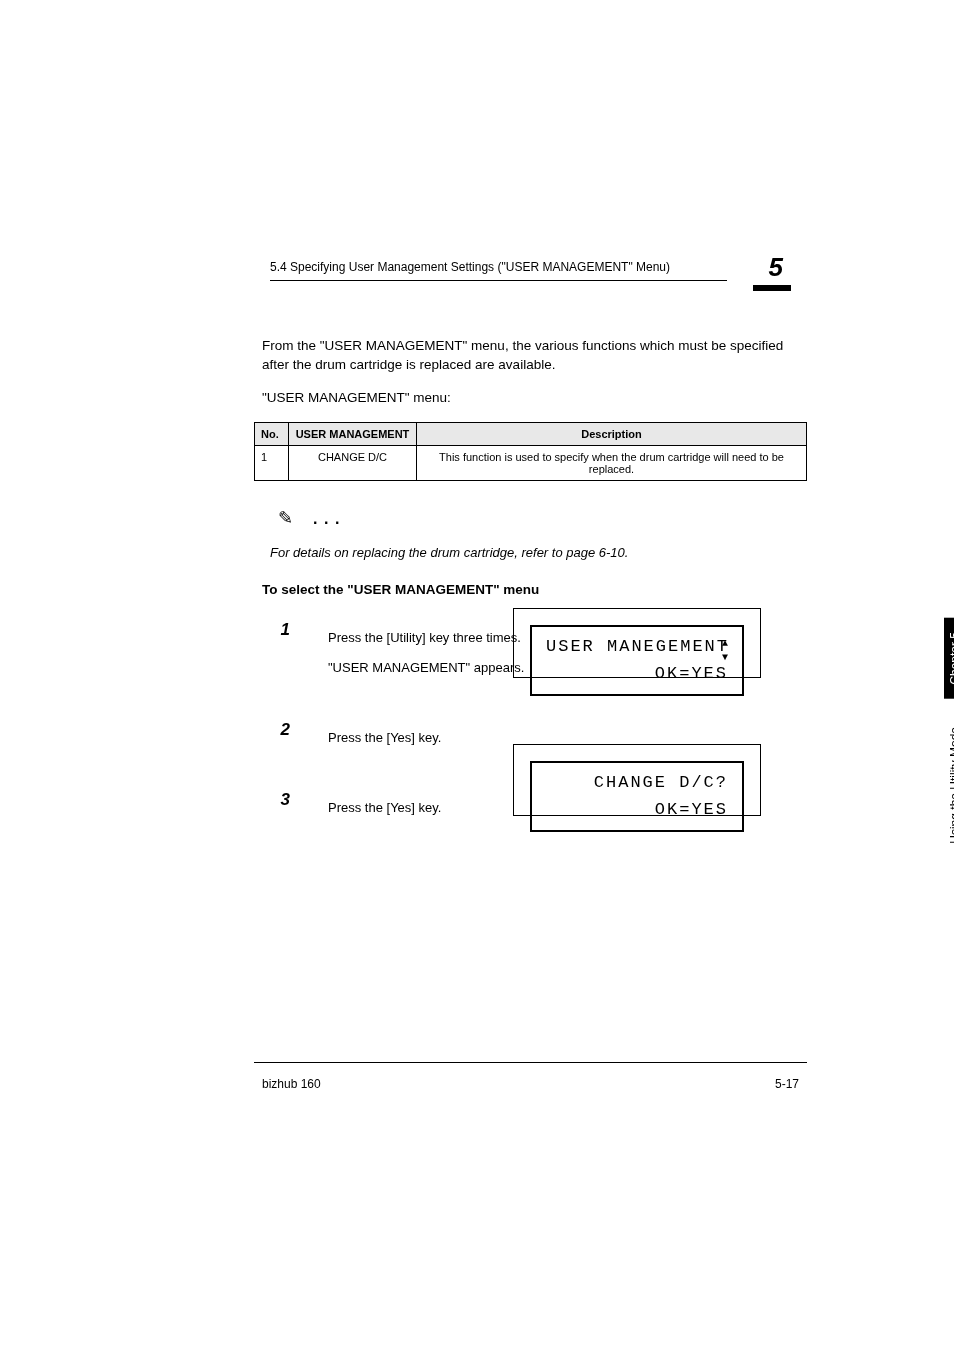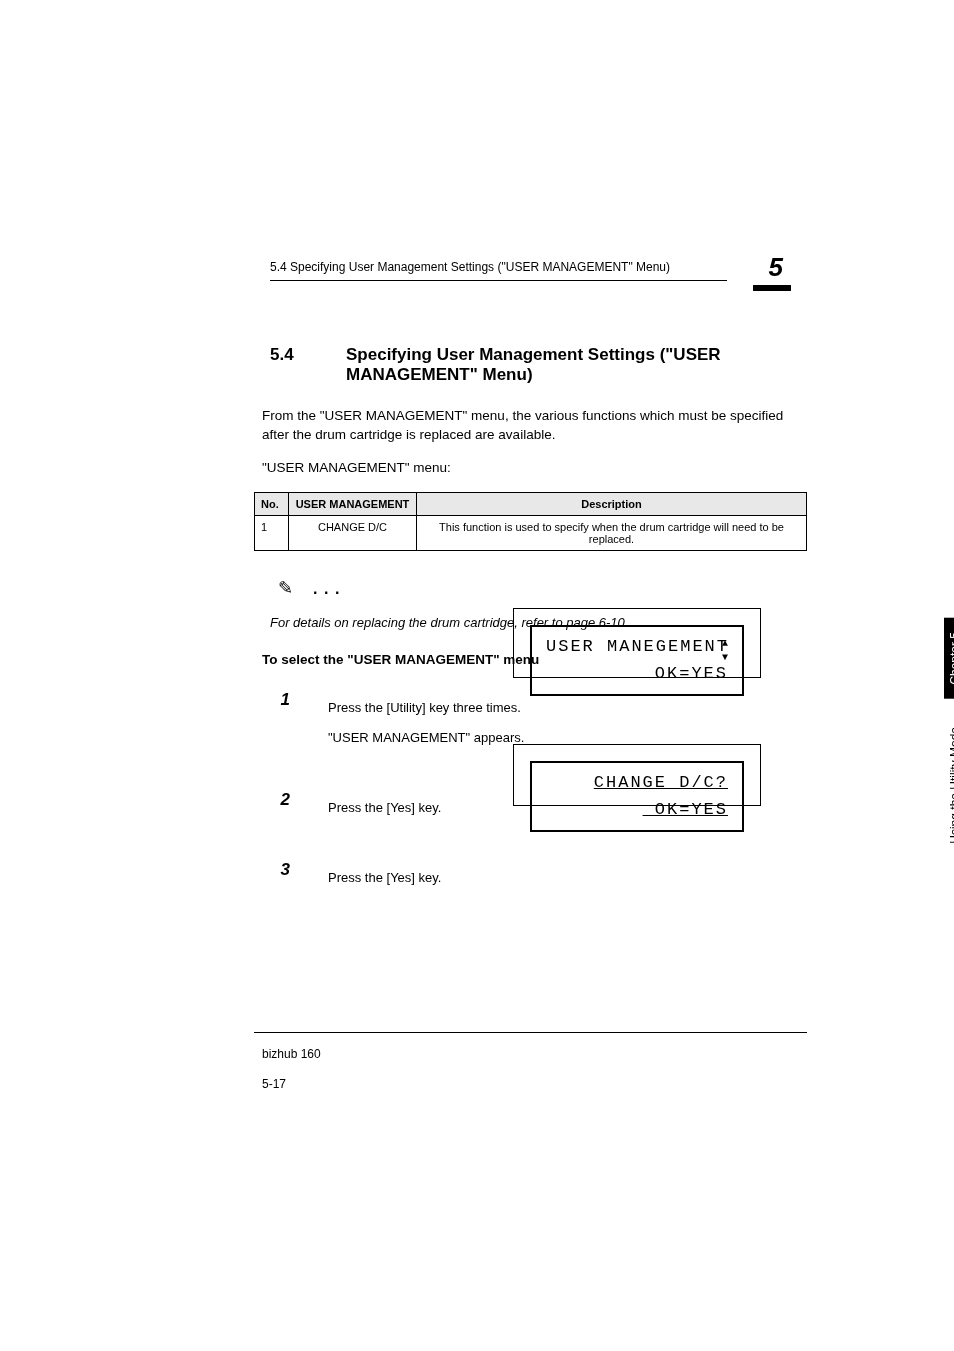--- a/index.html
+++ b/index.html
@@ -116,21 +116,21 @@
     line-height: 1.4;
   }
   .step-body p { margin-bottom: 12px; }
   .lcd-box {
     position: absolute;
     border: 1px solid #000;
     padding: 8px;
     width: 248px;
   }
   .lcd-box.one { top: 584px; left: 489px; height: 70px;}
-  .lcd-box.two { top: 720px; left: 489px; height: 62px; text-decoration: underline;}
+  .lcd-box.two { top: 720px; left: 489px; height: 72px;}
   .lcd-inner {
     border: 2px solid #000;
     padding: 2px 6px 3px 6px;
     font-family: "Courier New", monospace;
     font-size: 17px;
     letter-spacing: 2px;
     position: relative;
   }
   .lcd-line { white-space: pre; text-align: right;}
   .lcd-arrows {
@@ -166,45 +166,40 @@
   .footer {
     position: absolute;
     bottom: 260px;
     left: 230px;
     right: 155px;
     border-top: 1px solid #000;
     padding-top: 6px;
     display: flex;
     justify-content: space-between;
     font-size: 12px;
-    flex-direction: column;
   }
   .pencil-icon {
     font-size: 18px;
   }
   .dots {
     font-weight: bold;
     font-size: 16px;
     letter-spacing: 1px;
   }
 </style>
 </head>
 <body>
 
 <div class="page">
 
   <div class="running-header">
     <div class="running-header-text">5.4 Specifying User Management Settings ("USER MANAGEMENT" Menu)</div>
     <div class="running-header-num">5</div>
   </div>
 
-  <div class="section-heading">
-    <div class="section-num">5.4</div>
-    <div class="section-title">Specifying User Management Settings ("USER MANAGEMENT" Menu)</div>
-  </div>
 
   <p class="body-text">From the "USER MANAGEMENT" menu, the various functions which must be specified after the drum cartridge is replaced are available.</p>
   <p class="body-text">"USER MANAGEMENT" menu:</p>
 
   <table class="menu-table">
     <thead>
       <tr>
         <th class="no-col">No.</th>
         <th class="um-col">USER MANAGEMENT</th>
         <th>Description</th>

